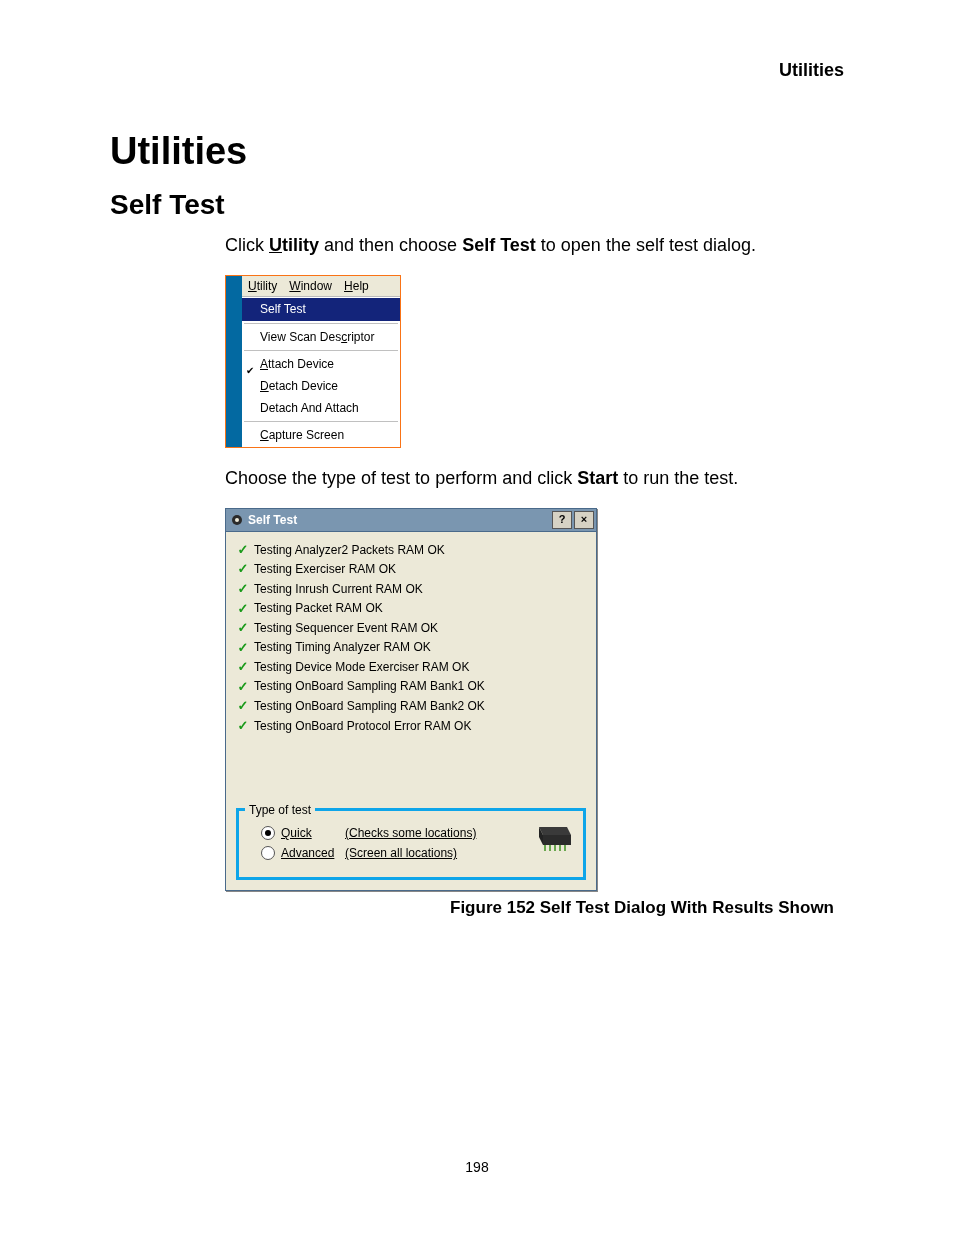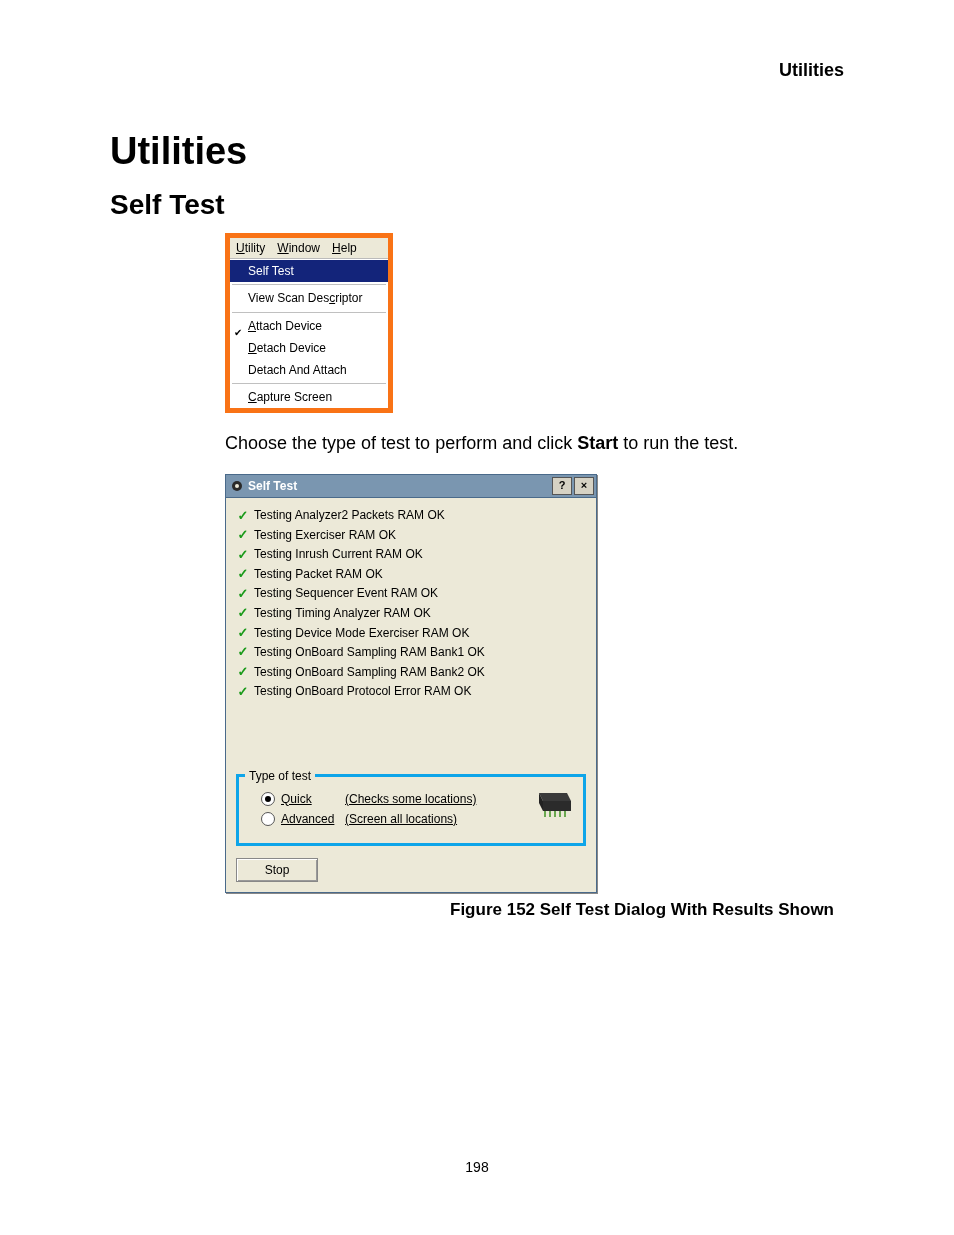--- a/index.html
+++ b/index.html
@@ -47,25 +47,26 @@
     bottom: 60px;
     left: 0;
     width: 954px;
     text-align: center;
     font-size: 14px;
   }
 
   
   .menu-shot {
     width: 158px;
-    border: 5px solid #f97316;
+    border: 1px solid #f97316;
     background: #0369a1;
     margin: 6px 0 18px 0;
     font-family: Tahoma, Arial, sans-serif;
     font-size: 12px;
+    padding-left: 16px;
   }
   .menubar {
     display: flex;
     background: #ece9d8;
     border-bottom: 1px solid #bbb;
   }
   .menubar .menuitem {
     padding: 2px 6px;
   }
   .menu-list {
@@ -224,20 +225,23 @@
 
 <div class="page">
   <div class="hdr-right">Utilities</div>
 
   <h1 class="main">Utilities</h1>
   <h2 class="sub">Self Test</h2>
 
   <div class="body-indent">
 
 
+    <p class="para">
+      <span>Click </span><span class="bold"><span class="u">U</span><span>tility</span></span><span> and then choose </span><span class="bold">Self Test</span><span> to open the self test dialog.</span>
+    </p>
 
     <div class="menu-shot">
       <div class="menubar">
         <div class="menuitem"><span class="u">U</span>tility</div>
         <div class="menuitem"><span class="u">W</span>indow</div>
         <div class="menuitem"><span class="u">H</span>elp</div>
       </div>
       <div class="menu-list">
         <div class="mi highlight">
           <span>Self Test</span>
@@ -352,23 +356,20 @@
           </div>
           <div class="radio-row">
             <span class="radio">
                 <span class="dot"></span>
               </span>
             <span class="radio-label">Advanced</span>
             <span class="radio-note">(Screen all locations)</span>
           </div>
         </div>
 
-        <div class="btnbar">
-          <span class="btn">Stop</span>
-        </div>
       </div>
     </div>
 
     <div class="fig-caption">Figure  152  Self Test Dialog With Results Shown</div>
 
   </div>
 
   <div class="page-num">198</div>
 </div>
 

